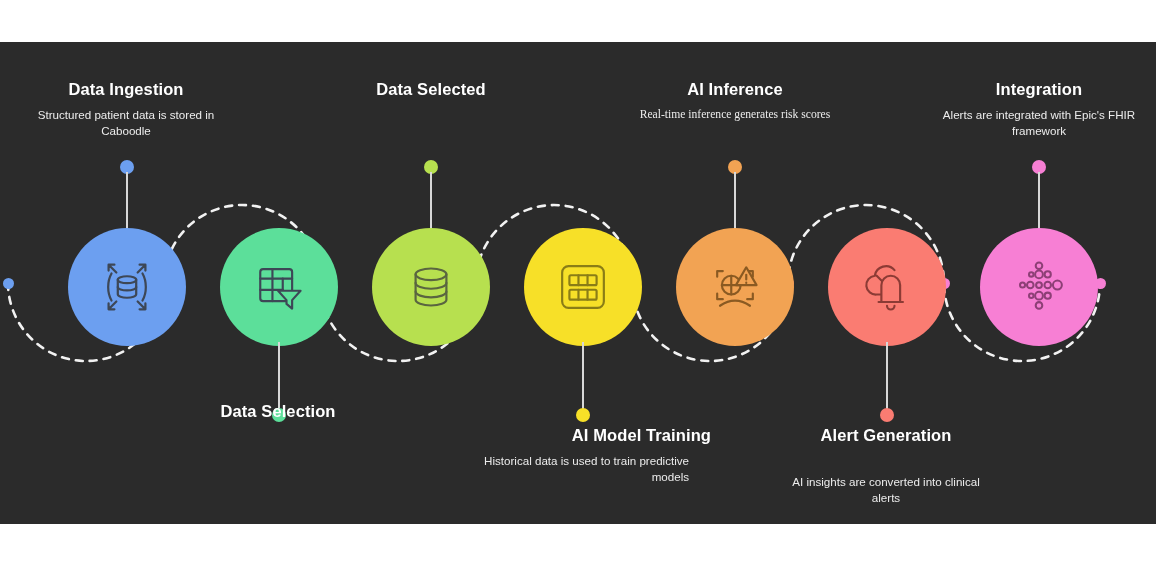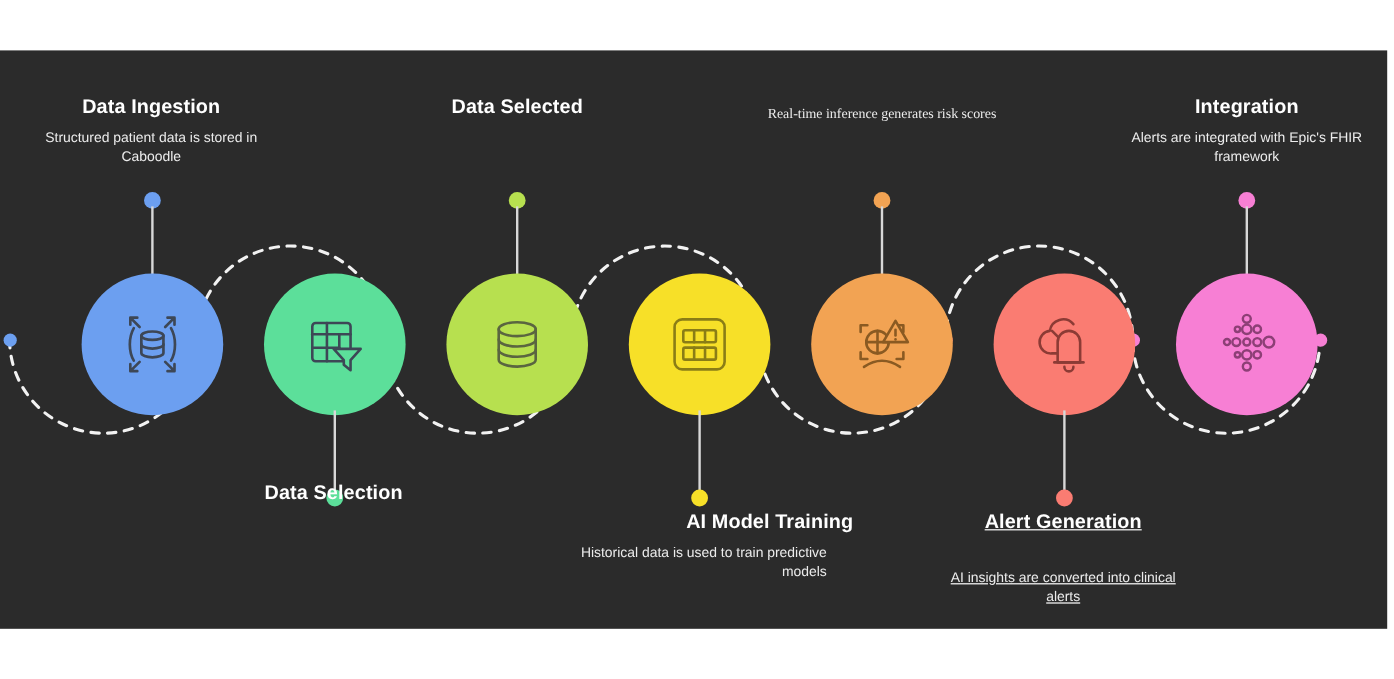--- a/index.html
+++ b/index.html
@@ -135,39 +135,40 @@
             <circle cx="28" cy="30" r="10"></circle>
             <path d="M28 20 V40 M18 30 H38"></path>
             <path d="M16 52 q16 -11 32 0"></path>
             <path d="M44 11 L55 30 H33 Z" fill="#f2a353"></path>
             <path d="M44 19 V24"></path>
             <path d="M44 27.4 V27.6"></path>
           </g>
         </svg>
       </div>
       <div class="label" style="left:606px;top:38px;width:258px;">
+        <div class="ttl">AI Inference</div>
         <div class="dsc" style="padding:0 16px;font-family:Liberation Serif, serif;">Real-time inference generates risk scores</div>
       </div>
     </div>
 
     <div class="node">
       <div class="circle" style="left:828px;top:186px;width:118px;height:118px;background:#fa7c72;">
         <svg width="60" height="60" viewBox="0 0 64 64">
           <g fill="none" stroke="#8c3b35" stroke-width="2.3" stroke-linecap="round" stroke-linejoin="round">
             <path d="M40 14 a12 12 0 0 0 -21 6 a10 10 0 0 0 2 20 h7"></path>
             <path d="M21 20 L38 37"></path>
             <path d="M26 48 V30 a10 10 0 0 1 20 0 V48 Z" fill="#fa7c72"></path>
             <path d="M23 48 H49"></path>
             <path d="M32 52 a4 4 0 0 0 8 0"></path>
           </g>
         </svg>
       </div>
       <div class="stem" style="left:886px;top:300px;height:72px;"></div>
       <div class="stemdot" style="left:880px;top:366px;background:#fa7c72;"></div>
-      <div class="label" style="left:757px;top:384px;width:258px;text-decoration:underline;">
+      <div class="label" style="left:757px;top:384px;width:258px;">
         <div class="ttl">Alert Generation</div>
         <div class="dsc" style="padding:0 22px;margin-top:28px;">AI insights are converted into clinical alerts</div>
       </div>
     </div>
 
     <div class="node">
       <div class="stemdot" style="left:1032px;top:118px;background:#f77fd4;"></div>
       <div class="stem" style="left:1038px;top:130px;height:72px;"></div>
       <div class="circle" style="left:980px;top:186px;width:118px;height:118px;background:#f77fd4;">
         <svg width="62" height="62" viewBox="0 0 64 64">

